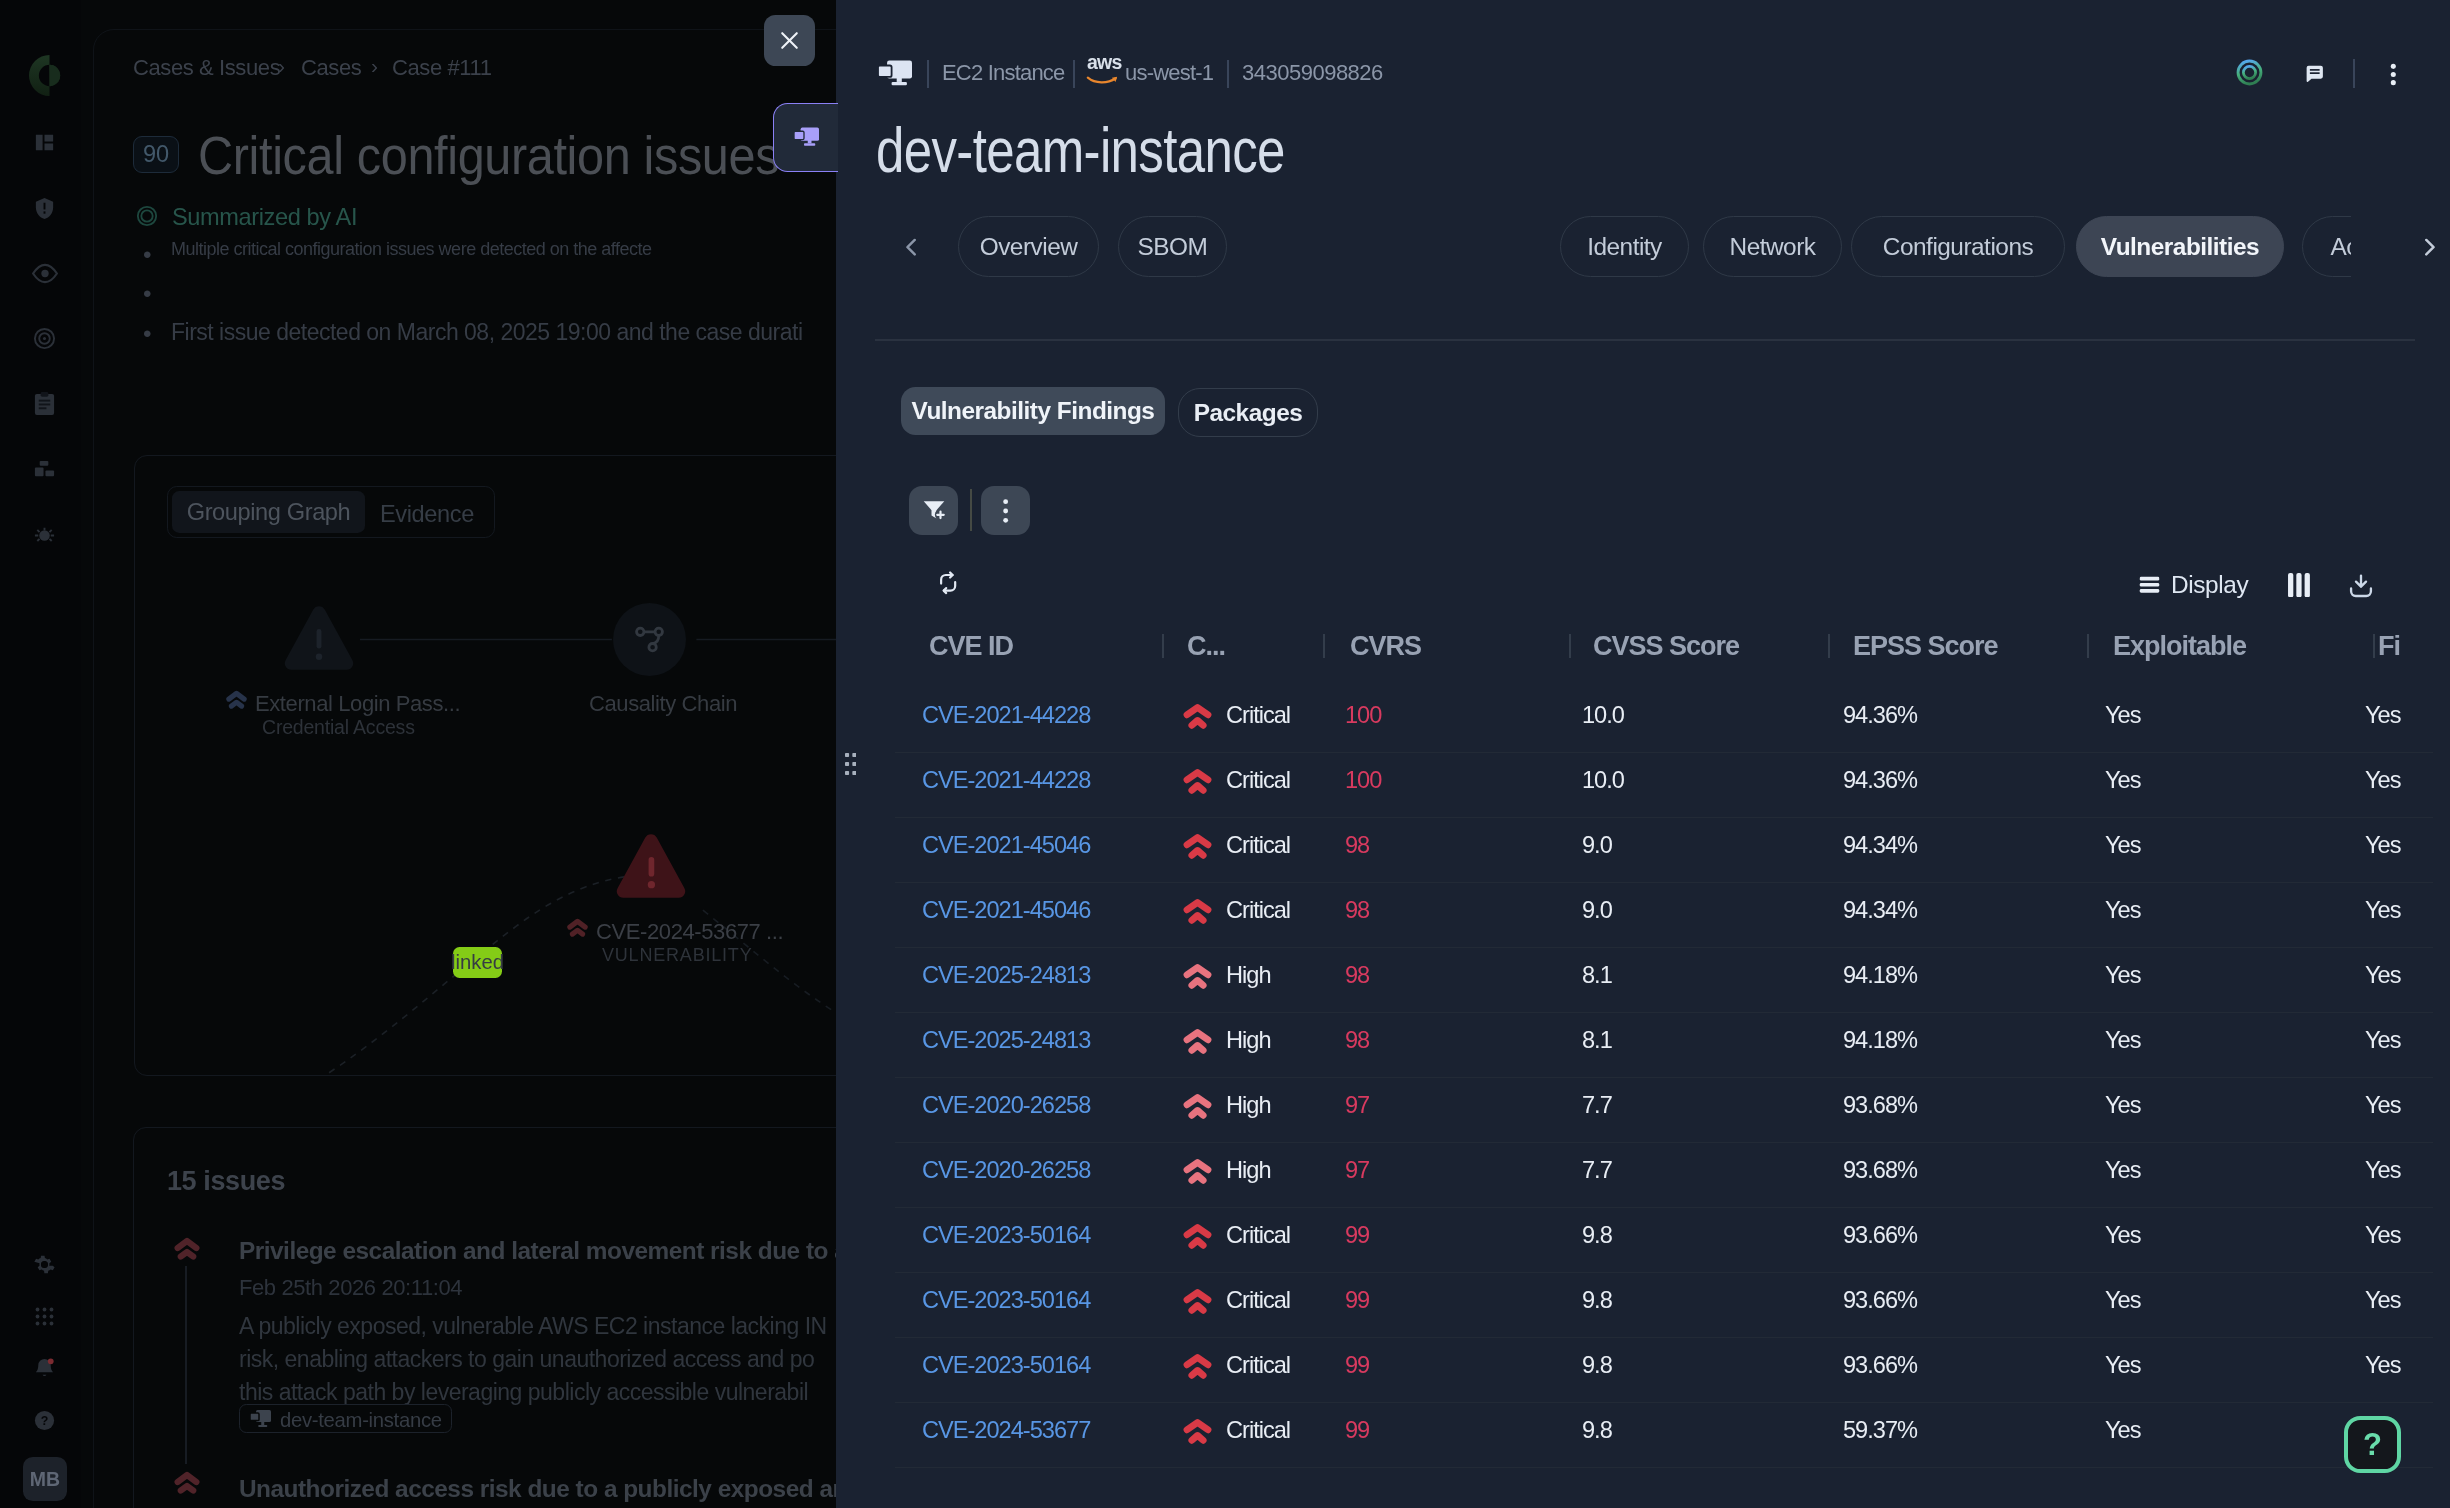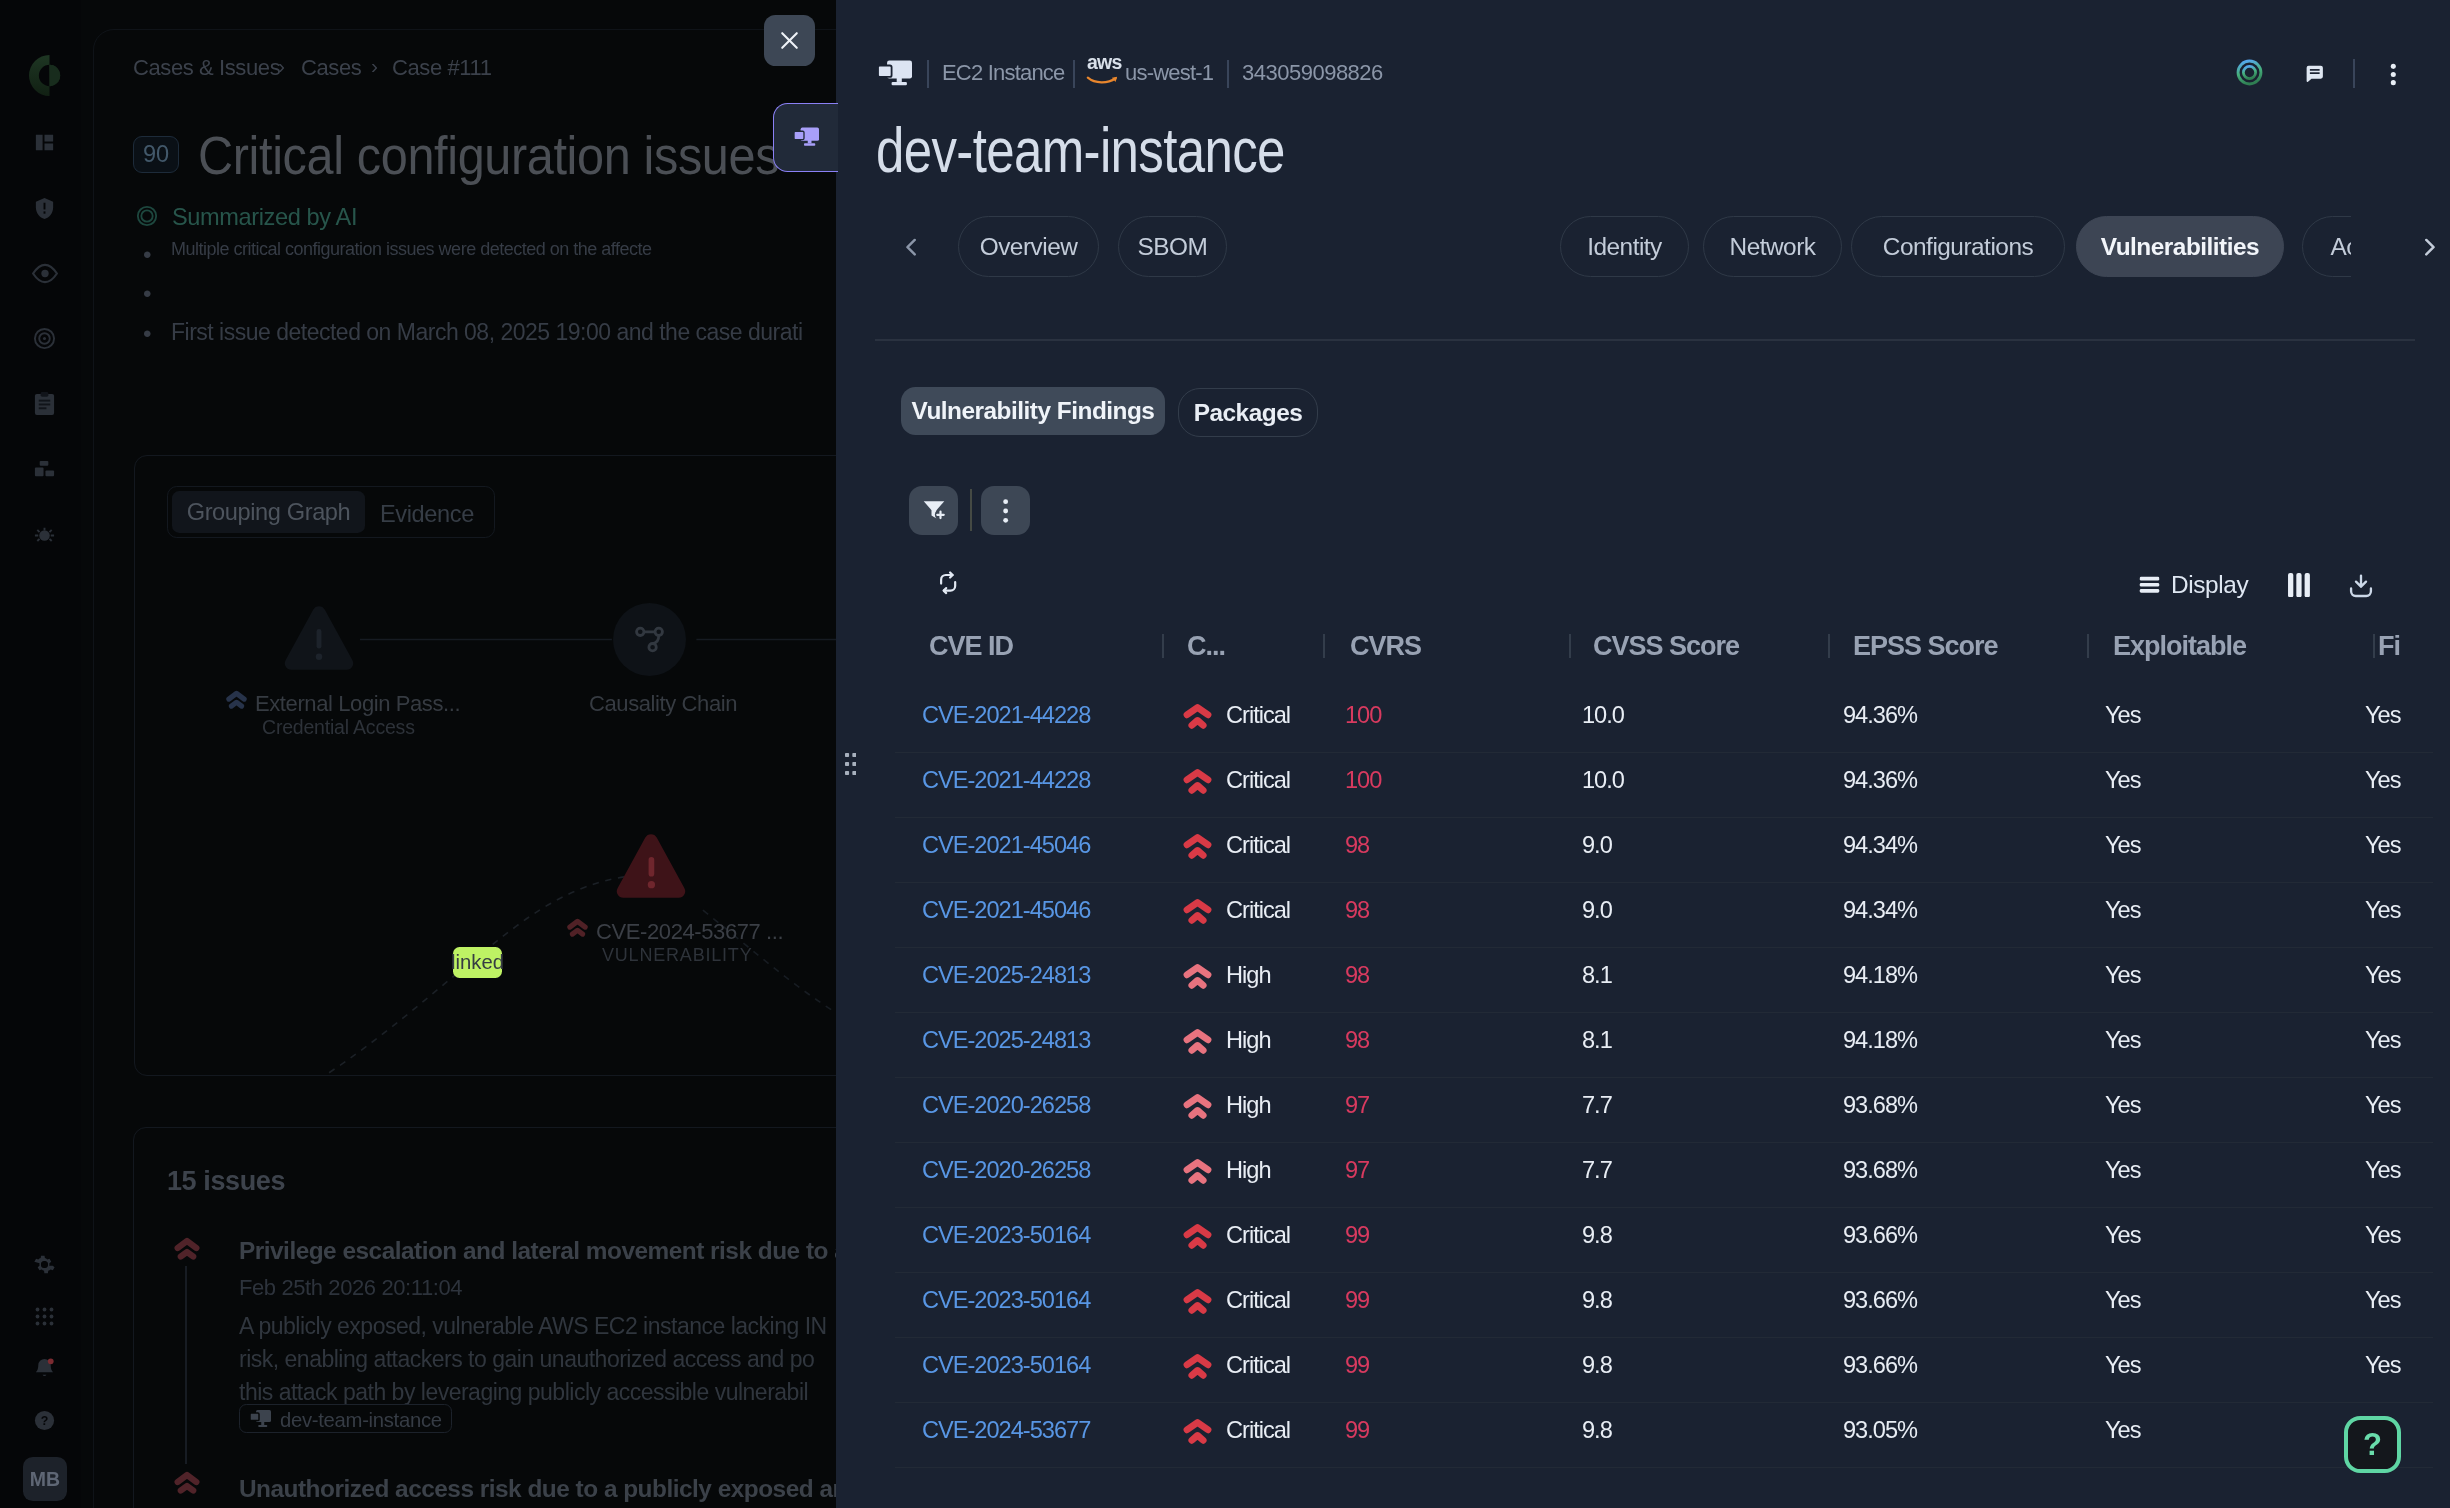--- a/index.html
+++ b/index.html
@@ -163,21 +163,21 @@
       <rect x="45" y="32" width="7" height="24" rx="3.5" fill="#6f262d"></rect>
       <circle cx="48.5" cy="66" r="4.5" fill="#6f262d"></circle>
     </svg>
   <svg class="abs" style="left:566px;top:918px" width="23" height="19.5" viewBox="0 0 36 30" fill="none" stroke="#502126" stroke-width="8" stroke-linecap="round" stroke-linejoin="round">
       <path d="M6 14 L18 5 L30 14"></path>
       <path d="M10 25 L18 19 L26 25"></path>
     </svg>
   <div class="abs" style="left:596px;top:919px;font-size:22px;color:#3b3f46;letter-spacing:-0.4px">CVE-2024-53677 ...</div>
   <div class="abs" style="left:602px;top:945px;font-size:18px;color:#2e333a;letter-spacing:0.8px">VULNERABILITY</div>
 
-  <div class="abs" style="left:453px;top:947px;width:49px;height:31px;background:#bef264;border-radius:6.5px;color:#363c43;font-size:20.3px;display:flex;align-items:center;justify-content:center">linked</div>
+  <div class="abs" style="left:453px;top:947px;width:49px;height:31px;background:#84cc16;border-radius:6.5px;color:#363c43;font-size:20.3px;display:flex;align-items:center;justify-content:center">linked</div>
 
   <div class="abs" style="left:133px;top:1127px;width:894px;height:488px;border:1.6px solid #13181f;border-radius:13px"></div>
   <div class="abs" style="left:167px;top:1166px;font-size:27px;font-weight:bold;color:#3d434c;letter-spacing:-0.4px">15 issues</div>
   <svg class="abs" style="left:173px;top:1237px" width="28" height="23.6" viewBox="0 0 36 30" fill="none" stroke="#502329" stroke-width="8" stroke-linecap="round" stroke-linejoin="round">
       <path d="M6 14 L18 5 L30 14"></path>
       <path d="M10 25 L18 19 L26 25"></path>
     </svg>
   <div class="abs" style="left:239px;top:1237px;font-size:24.4px;font-weight:bold;color:#3b4149;letter-spacing:-0.5px;white-space:nowrap">Privilege escalation and lateral movement risk due to a pub</div>
   <div class="abs" style="left:239px;top:1275px;font-size:22px;color:#2d333c;letter-spacing:-0.4px">Feb 25th 2026 20:11:04</div>
   <div class="abs" style="left:185px;top:1266px;width:1.6px;height:198px;background:#171c23"></div>
@@ -445,21 +445,21 @@
   <div class="cell" style="left:1529px;top:1352px">Yes</div>
   <div class="rowline" style="top:1402px"></div>
   <div class="cell link" style="left:86px;top:1417px">CVE-2024-53677</div>
   <svg class="abs" style="left:347px;top:1418px" width="29" height="26" viewBox="0 0 36 32" fill="none" stroke="#d93a46" stroke-width="8.5" stroke-linecap="round" stroke-linejoin="round">
       <path d="M5 14.5 L18 5.5 L31 14.5"></path>
       <path d="M11 27.5 L18 21.5 L25 27.5"></path>
     </svg>
   <div class="cell" style="left:390px;top:1417px">Critical</div>
   <div class="cell crs" style="left:509px;top:1417px">99</div>
   <div class="cell" style="left:746px;top:1417px">9.8</div>
-  <div class="cell" style="left:1007px;top:1417px">93.05%</div>
+  <div class="cell" style="left:1007px;top:1417px">59.37%</div>
   <div class="cell" style="left:1269px;top:1417px">Yes</div>
   <div class="rowline" style="top:1467px"></div>
 </div>
 
 <div id="floats" class="abs" style="left:0;top:0;z-index:20">
 
   <div class="abs" style="left:764px;top:14.6px;width:51px;height:51px;border-radius:11.4px;background:#3d4755;display:flex;align-items:center;justify-content:center">
     <svg width="21" height="21" viewBox="0 0 26 26" fill="none" stroke="#eef2f7" stroke-width="2.6" stroke-linecap="round">
         <path d="M4 4 L22 22 M22 4 L4 22"></path>
       </svg>

